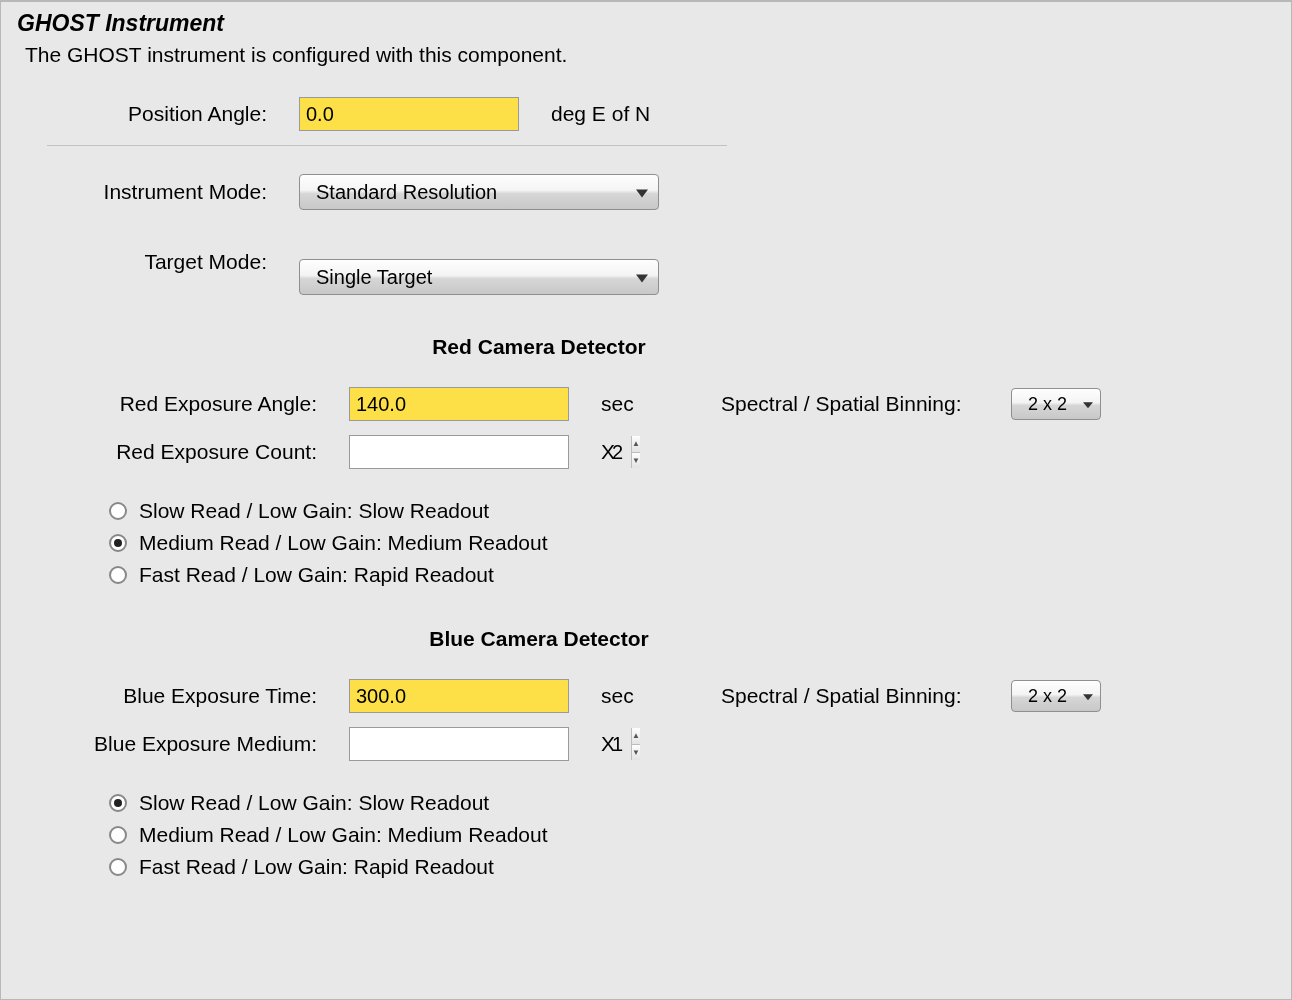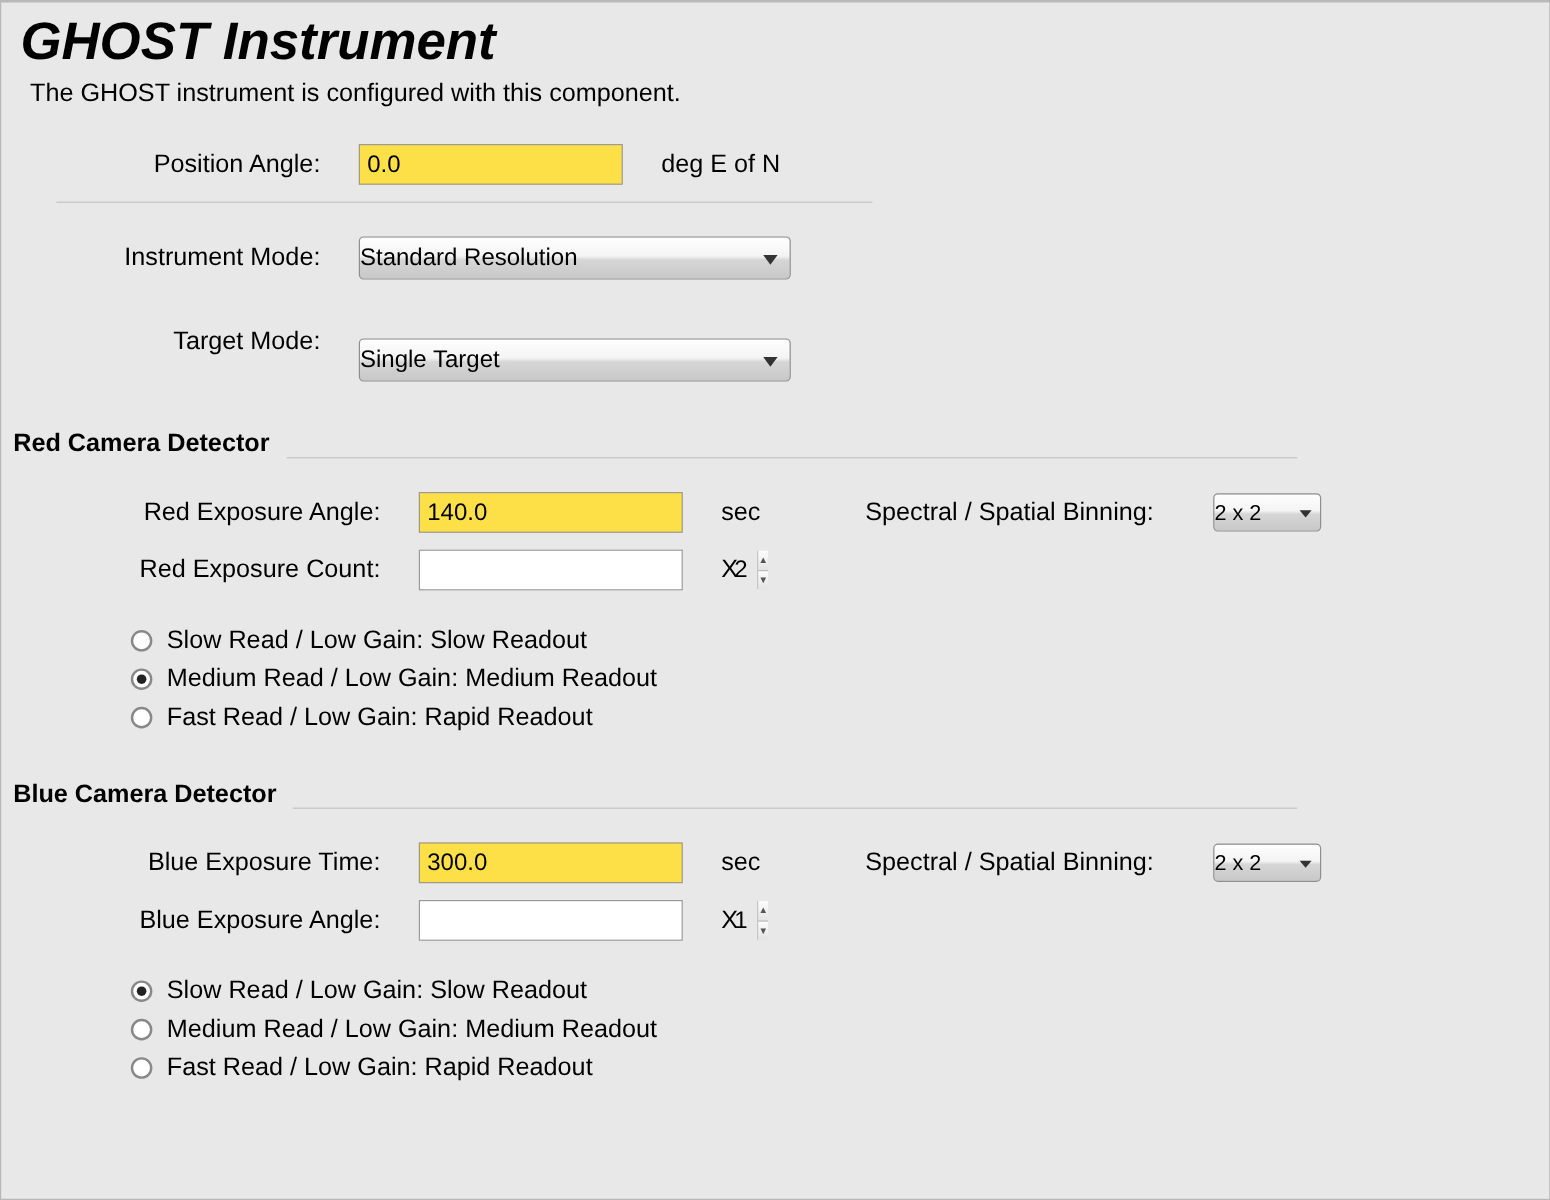--- a/index.html
+++ b/index.html
@@ -13,21 +13,21 @@
   .panel {
     box-sizing: border-box;
     width: 1292px;
     min-height: 1000px;
     padding: 6px 10px 10px 10px;
     border: 1px solid #b8b8b8;
     border-top-width: 2px;
     background: #e8e8e8;
   }
   .title {
-    font-size: 44px;
+    font-size: 23px;
     font-weight: 700;
     font-style: italic;
     margin: 2px 0 6px 6px;
   }
   .subtitle {
     font-size: 21px;
     margin: 0 0 30px 14px;
   }
   .form-area {
     margin-left: 36px;
@@ -103,21 +103,21 @@
   .spinner-btn + .spinner-btn { border-top: 1px solid #bdbdbd; }
   .combo {
     position: relative;
     box-sizing: border-box;
     height: 36px;
     border: 1px solid #8f8f8f;
     border-radius: 4px;
     background: linear-gradient(to bottom, #fefefe 0%, #f4f4f4 45%, #d6d6d6 55%, #c8c8c8 100%);
     display: flex;
     align-items: center;
-    padding: 0 28px 0 0;
+    padding: 0 28px 0 16px;
     font-size: 20px;
     cursor: pointer;
   }
   .combo-wide { width: 360px; }
   .combo-small { width: 90px; height: 32px; font-size: 18px; padding-right: 22px;}
   .combo .arrow {
     position: absolute;
     right: 10px;
     top: 50%;
     transform: translateY(-30%);
@@ -137,22 +137,23 @@
     border-top: 1px solid #c2c2c2;
     margin: 14px 0 28px 0;
     width: 680px;
   }
   .section {
     margin: 40px 0 0 0;
     width: 1070px;
   }
   .section-head {
     display: flex;
-    align-items: flex-end;
+    align-items: center;
     margin-bottom: 28px;
+    flex-direction: column;
   }
   .section-title {
     font-size: 21px;
     font-weight: 700;
     padding-right: 14px;
     white-space: nowrap;
   }
   .section-line {
     flex: 1;
     height: 1px;
@@ -298,21 +299,21 @@
         <div class="cell-spacer"></div>
         <div class="cell-binlabel">Spectral / Spatial Binning:</div>
         <div>
           <div class="combo combo-small">
             <span>2 x 2</span>
             <span class="arrow"></span>
           </div>
         </div>
       </div>
       <div class="row det-row">
-        <div class="cell-label">Blue Exposure Angle:</div>
+        <div class="cell-label">Blue Exposure Medium:</div>
         <div class="cell-input">
           <div class="spinner-wrap">
             <input class="spinner-input" type="text" value="1" style="">
             <div class="spinner-btns">
               <div class="spinner-btn">▲</div>
               <div class="spinner-btn">▼</div>
             </div>
           </div>
         </div>
         <div class="cell-unit">X</div>

